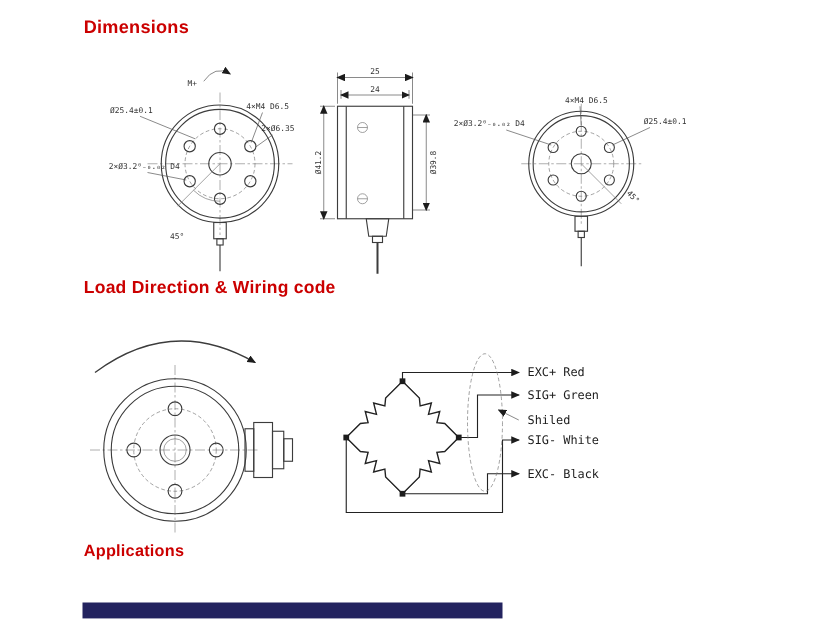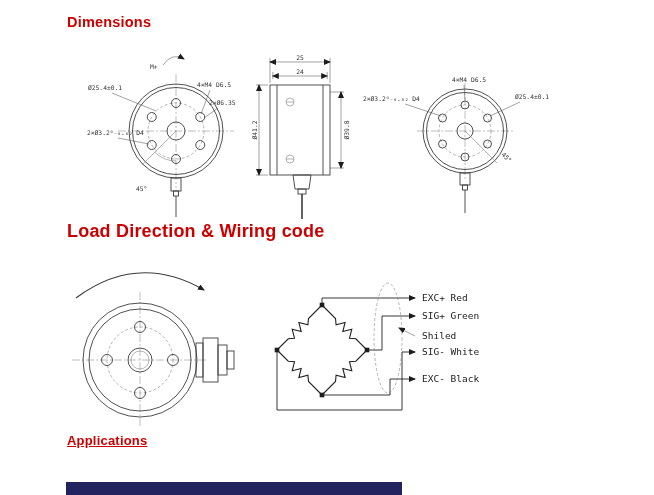--- a/index.html
+++ b/index.html
@@ -6,22 +6,22 @@
     --heading:#cb0000;
     --body:#6e6e6e;
     --footer:#23235f;
     --line:#3c3c3c;
   }
   html,body{margin:0;padding:0;background:#fff;}
   body{font-family:"Liberation Sans",sans-serif;}
   .page{position:relative;width:654px;height:495px;background:#ffffff;overflow:hidden;}
   .heading{position:absolute;margin:0;color:var(--heading);font-weight:700;letter-spacing:.2px;}
   #dimensions-heading{left:67px;top:14px;font-size:14.5px;}
-  #load-heading{left:67px;top:221px;font-size:18px;}
-  #applications-heading{left:67px;top:433px;font-size:13px;text-decoration:underline;}
+  #load-heading{left:67px;top:221px;font-size:14px;}
+  #applications-heading{left:67px;top:433px;font-size:13px;}
   .apps-text{position:absolute;left:67px;top:456px;width:570px;font-size:9.8px;color:var(--body);}
   .footer-bar{position:absolute;left:66px;top:482px;width:336px;height:13px;background:var(--footer);}
   #svg-dim{position:absolute;left:60px;top:50px;}
   #svg-wire{position:absolute;left:60px;top:250px;}
   .ln{stroke:var(--line);fill:none;stroke-width:.9;}
   .lnthin{stroke:#777;fill:none;stroke-width:.55;}
   .dash{stroke-dasharray:3 2;}
   .dashdot{stroke:#8a8a8a;fill:none;stroke-width:.55;stroke-dasharray:8 2 2 2;}
   .dimln{stroke:#555;fill:none;stroke-width:.55;}
   .dimtxt{font-family:"DejaVu Sans Mono",monospace;font-size:6.3px;fill:#333;}

